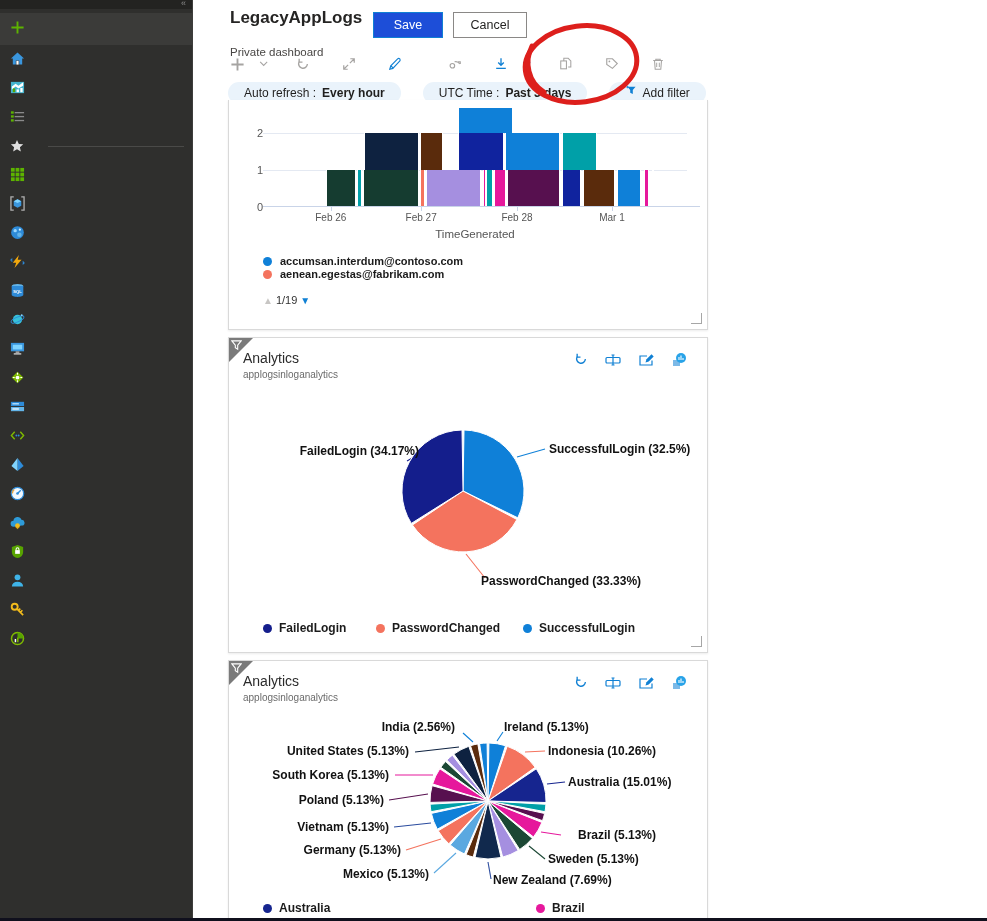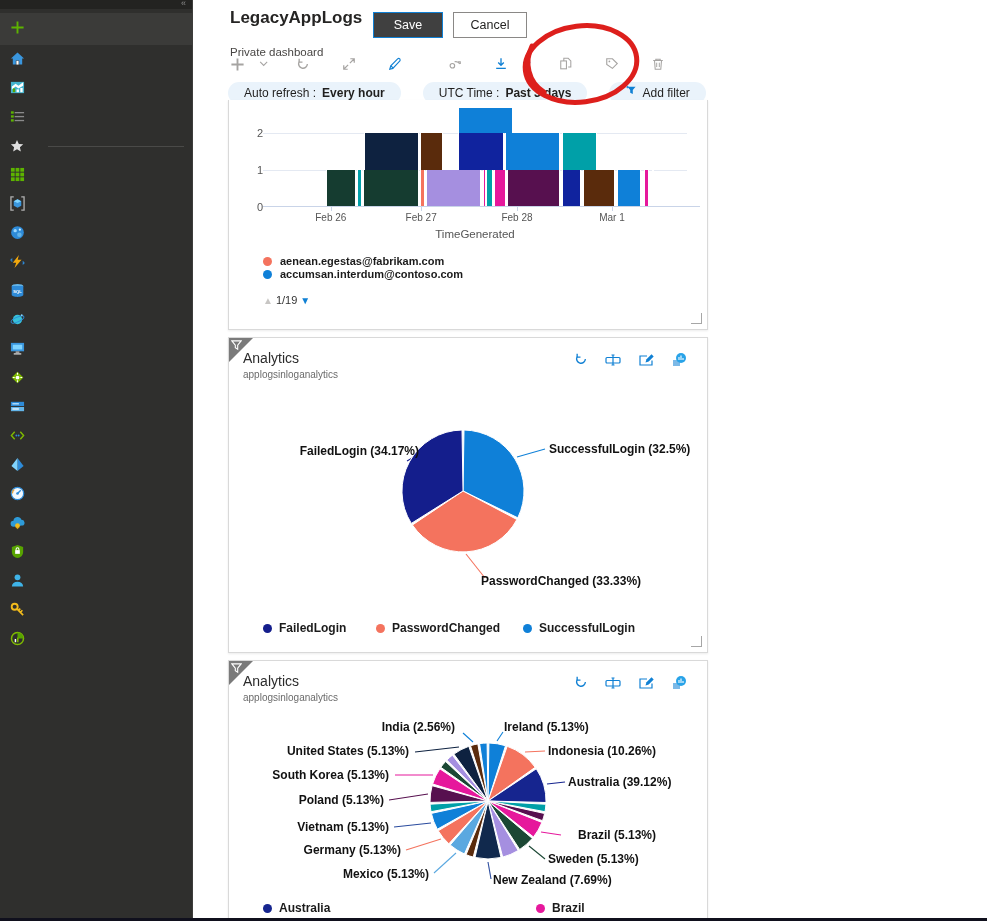--- a/index.html
+++ b/index.html
@@ -20,21 +20,21 @@
   .side-item svg { flex:0 0 16px; }
   .side-header { display:flex; align-items:center; gap:10px; padding:0 8px 0 10px;
     min-height:29px; color:#d8d8d8; font-size:10px; font-weight:bold; letter-spacing:.5px; }
   .side-header .rule { flex:1; height:1px; background:#4a4a48; margin-left:4px; }
 
   
   .main { position:absolute; left:193px; top:0; width:794px; height:921px; background:#fff; }
   .page-title { position:absolute; left:37px; top:8px; font-size:17px; font-weight:bold; color:#252423; }
   .page-subtitle { position:absolute; left:37px; top:46px; font-size:11.5px; color:#484644; }
   .btn-save { position:absolute; left:180px; top:12px; width:70px; height:26px;
-    background:#404040; color:#fff; border:1px solid #1080d4; font-size:12.5px; cursor:pointer; }
+    background:#1d4ed8; color:#fff; border:1px solid #1080d4; font-size:12.5px; cursor:pointer; }
   .btn-cancel { position:absolute; left:260px; top:12px; width:74px; height:26px;
     background:#fff; color:#252423; border:1px solid #8a8886; font-size:12.5px; cursor:pointer; }
 
   .cmdbar { position:absolute; left:37px; top:52px; width:750px; height:24px;
     display:flex; align-items:center; }
   .cmd { display:flex; align-items:center; gap:6px; font-size:12.5px; margin-right:26px;
     white-space:nowrap; cursor:pointer; }
   .cmd.disabled { color:#a6a4a2; }
   .cmd.enabled { color:#201f1e; }
   .cmd svg { display:block; }
@@ -456,26 +456,26 @@
             <div class="bc-xlab" style="left:37.3%">Feb 27</div>
             <div class="bc-xtick" style="left:59.9%"></div>
             <div class="bc-xlab" style="left:59.9%">Feb 28</div>
             <div class="bc-xtick" style="left:82.3%"></div>
             <div class="bc-xlab" style="left:82.3%">Mar 1</div>
           </div>
           <div class="bc-title">TimeGenerated</div>
         </div>
       <div class="bc-legend" id="bc-legend">
           <div class="bc-leg-row">
+            <span class="dot" style="background:#0f80d8"></span>
+            <span>accumsan.interdum@contoso.com</span>
+          </div>
+          <div class="bc-leg-row">
             <span class="dot" style="background:#f4735e"></span>
             <span>aenean.egestas@fabrikam.com</span>
-          </div>
-          <div class="bc-leg-row">
-            <span class="dot" style="background:#0f80d8"></span>
-            <span>accumsan.interdum@contoso.com</span>
           </div>
         </div>
       <div class="bc-pager">
         <span class="tri-up">▲</span>
         <span>1/19</span>
         <span class="tri-down">▼</span>
       </div>
       <div class="resize-corner"></div>
     </div>
 
@@ -589,21 +589,21 @@
             <path d="M259 140 L217.8 99.1 A58 58 0 0 1 223.4 94.2 Z" fill="#a58fe0" stroke="#fff" stroke-width="1"></path>
             <path d="M259 140 L224.9 93.1 A58 58 0 0 1 239.8 85.3 Z" fill="#0e2240" stroke="#fff" stroke-width="1"></path>
             <path d="M259 140 L241.5 84.7 A58 58 0 0 1 248.8 82.9 Z" fill="#5a2b0c" stroke="#fff" stroke-width="1"></path>
             <path d="M259 140 L250.6 82.6 A58 58 0 0 1 258.1 82.0 Z" fill="#0f80d8" stroke="#fff" stroke-width="1"></path>
           </svg>
           <div class="pie-label" style="right:252px;top:59px;">India (2.56%)</div>
           <div class="pie-label" style="left:275px;top:59px;">Ireland (5.13%)</div>
           <div class="pie-label" style="right:298px;top:83px;text-align:center;">United States (5.13%)</div>
           <div class="pie-label" style="left:319px;top:83px;">Indonesia (10.26%)</div>
           <div class="pie-label" style="right:318px;top:107px;">South Korea (5.13%)</div>
-          <div class="pie-label" style="left:339px;top:114px;">Australia (39.12%)</div>
+          <div class="pie-label" style="left:339px;top:114px;">Australia (15.01%)</div>
           <div class="pie-label" style="right:323px;top:132px;">Poland (5.13%)</div>
           <div class="pie-label" style="right:318px;top:159px;">Vietnam (5.13%)</div>
           <div class="pie-label" style="left:335px;top:167px;padding-left:14px;">Brazil (5.13%)</div>
           <div class="pie-label" style="right:306px;top:182px;">Germany (5.13%)</div>
           <div class="pie-label" style="left:319px;top:191px;">Sweden (5.13%)</div>
           <div class="pie-label" style="right:278px;top:206px;">Mexico (5.13%)</div>
           <div class="pie-label" style="left:264px;top:212px;">New Zealand (7.69%)</div>
           <div class="pie-legend" style="top:247px;left:0;width:100%;">
             <span style="position:absolute;left:34px;display:flex;align-items:center;gap:7px;"><span class="dot" style="background:#16258f"></span>Australia</span>
             <span style="position:absolute;left:170px;display:flex;align-items:center;gap:7px;margin-top:36px;"><span class="dot" style="background:#57104f"></span>Belgium</span>

